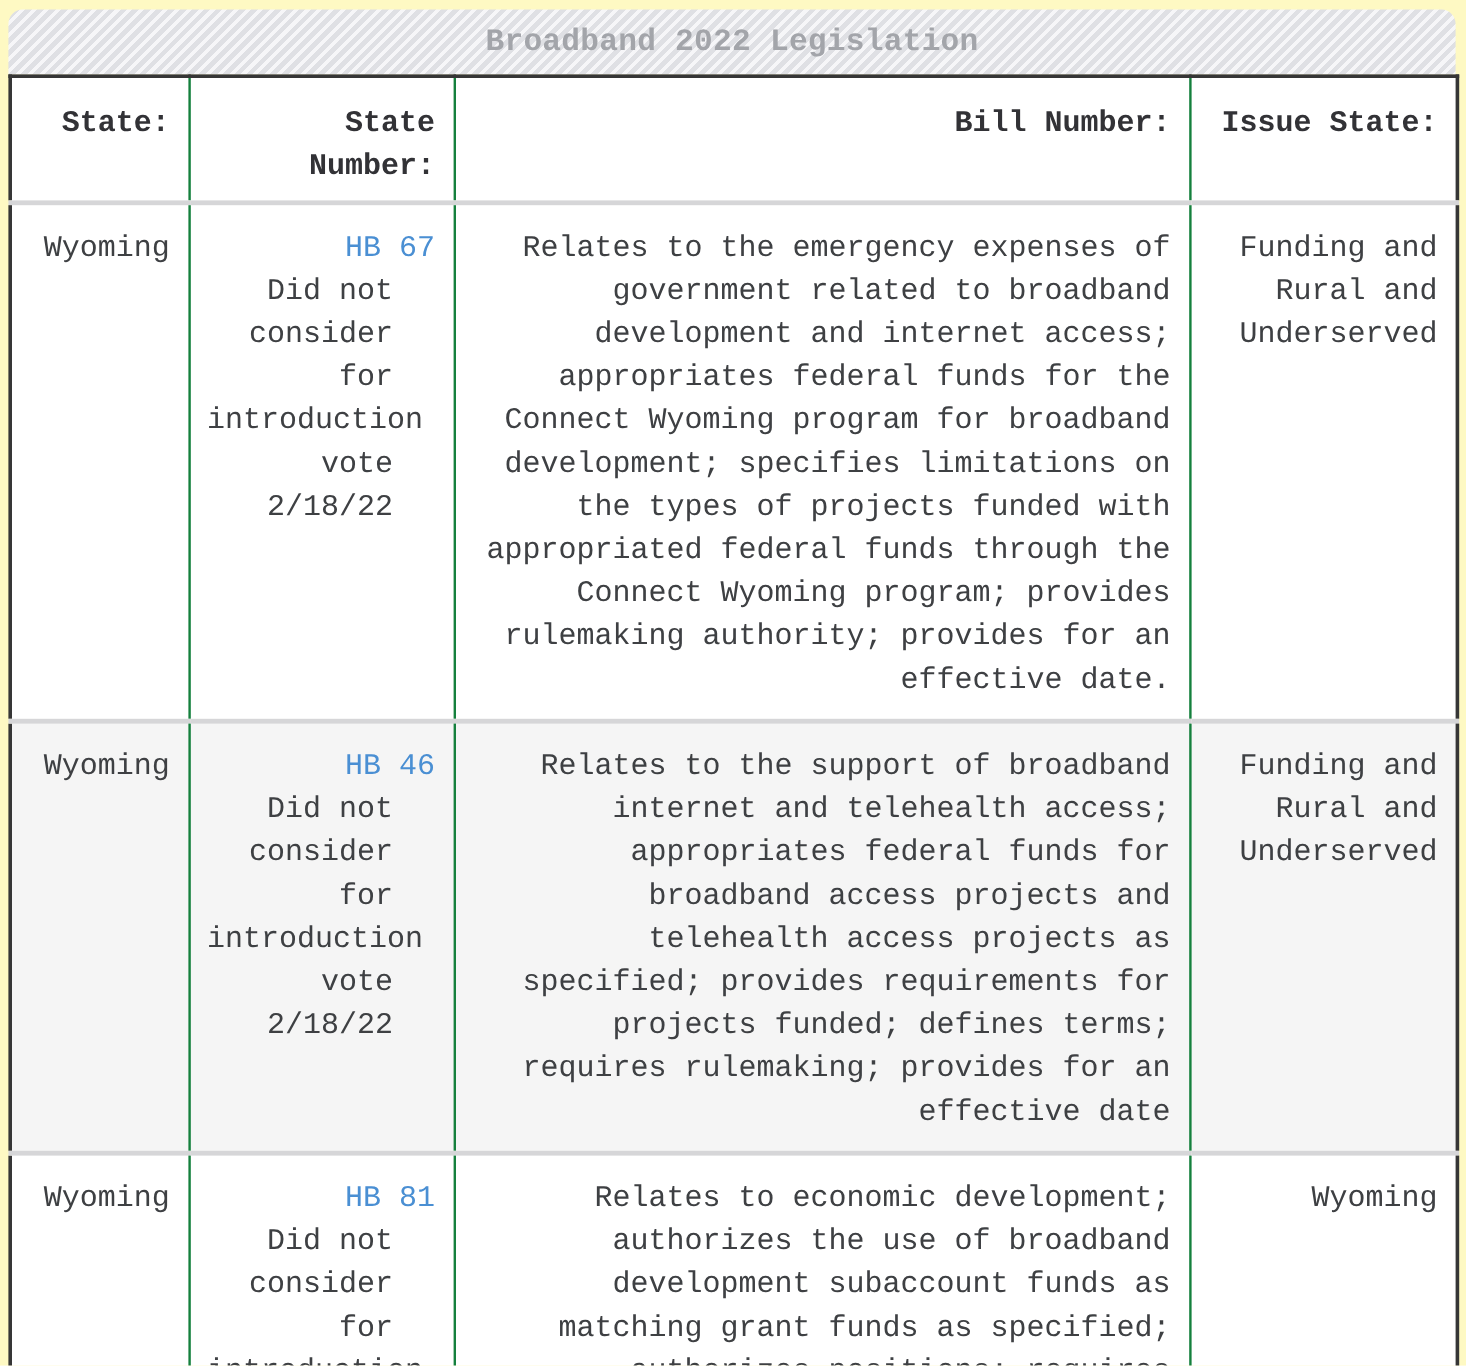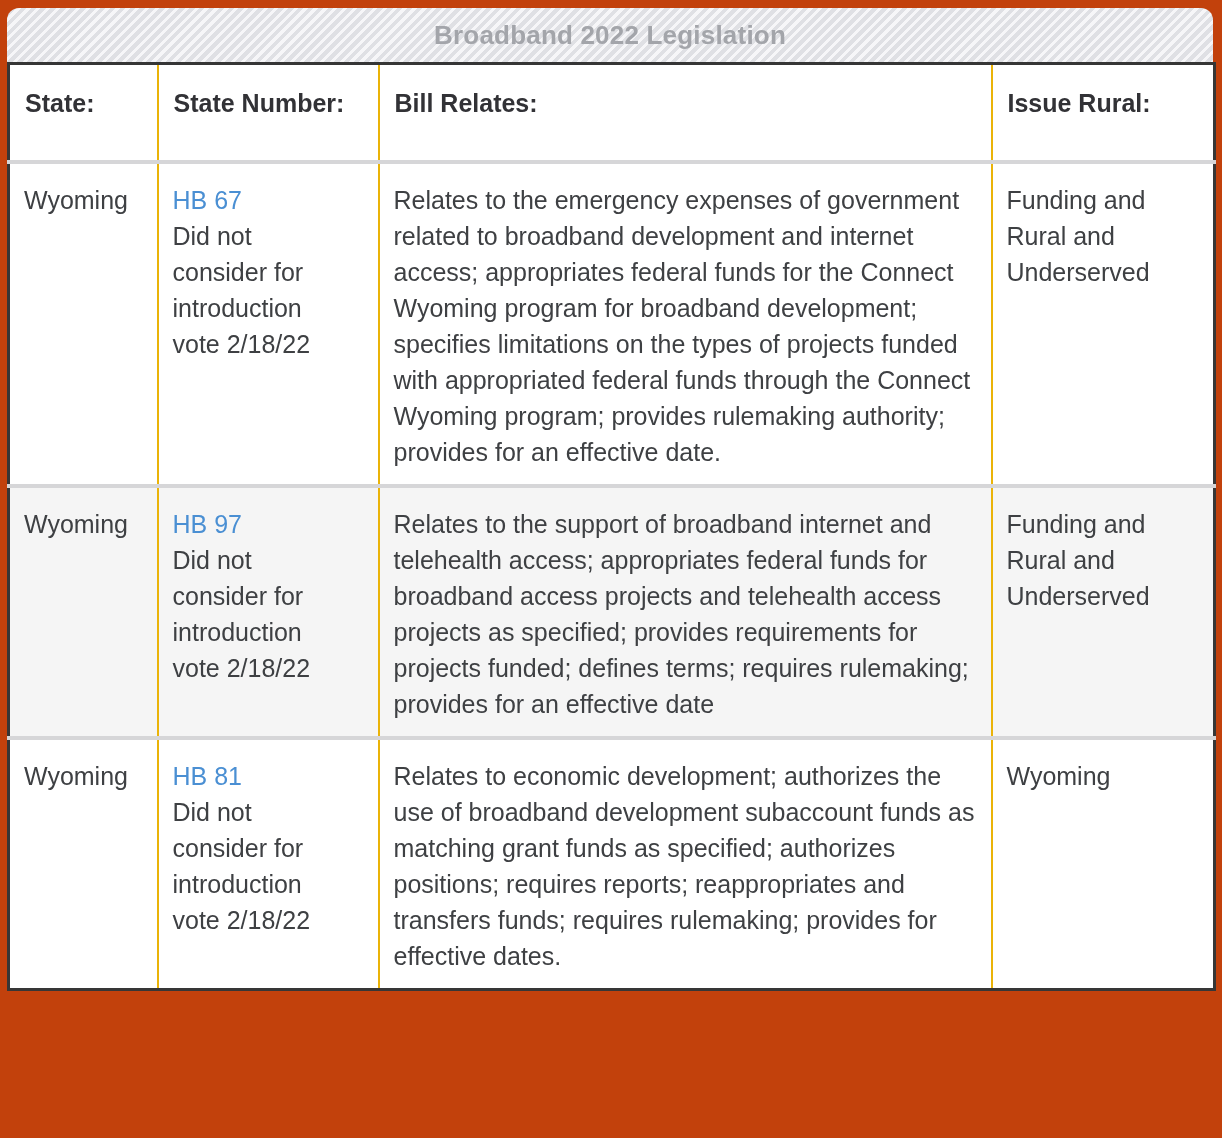--- a/index.html
+++ b/index.html
@@ -6,21 +6,22 @@
     margin: 0;
     padding: 0;
     background: #ffffff;
     font-family: "Liberation Sans", "DejaVu Sans", sans-serif;
   }
   .page {
     width: 1222px;
     height: 1138px;
     box-sizing: border-box;
     padding: 8px 9px 10px 7px;
-    background: #c2410c;
+    background: #fef9c3;
+    font-family: Liberation Mono, monospace;
   }
   
   .title-bar {
     width: 1206px;
     height: 54px;
     box-sizing: border-box;
     border-radius: 12px 12px 0 0;
     background: repeating-linear-gradient(
       135deg,
       #f6f6f8 0px, #f6f6f8 3px,
@@ -47,23 +48,23 @@
     color: #3e4043;
   }
   col.c-state   { width: 149px; }
   col.c-bill    { width: 221px; }
   col.c-summary { width: 613px; }
   col.c-issue   { width: 223px; }
 
   .leg-table th,
   .leg-table td {
     border-left: 2px solid #363636;
-    border-right: 2px solid #eab308;
+    border-right: 2px solid #15803d;
     vertical-align: top;
-    text-align: left;
+    text-align: right;
     box-sizing: border-box;
   }
   .leg-table th {
     height: 98px;
     padding: 20px 15px 10px 15px;
     font-size: 25px;
     font-weight: bold;
     color: #323236;
     background: #ffffff;
   }
@@ -101,40 +102,40 @@
     <colgroup>
       <col class="c-state">
       <col class="c-bill">
       <col class="c-summary">
       <col class="c-issue">
     </colgroup>
     <thead>
       <tr>
         <th>State:</th>
         <th>State Number:</th>
-        <th>Bill Relates:</th>
-        <th>Issue Rural:</th>
+        <th>Bill Number:</th>
+        <th>Issue State:</th>
       </tr>
     </thead>
     <tbody>
 
       <tr>
         <td class="cell-state">Wyoming</td>
         <td class="cell-bill">
           <a class="bill-link">HB 67</a>
           <div class="bill-status">Did not consider for introduction vote 2/18/22</div>
         </td>
         <td class="cell-summary">Relates to the emergency expenses of government related to broadband development and internet access; appropriates federal funds for the Connect Wyoming program for broadband development; specifies limitations on the types of projects funded with appropriated federal funds through the Connect Wyoming program; provides rulemaking authority; provides for an effective date.</td>
         <td class="cell-issue">Funding and Rural and Underserved</td>
       </tr>
 
       <tr class="alt">
         <td class="cell-state">Wyoming</td>
         <td class="cell-bill">
-          <a class="bill-link">HB 97</a>
+          <a class="bill-link">HB 46</a>
           <div class="bill-status">Did not consider for introduction vote 2/18/22</div>
         </td>
         <td class="cell-summary">Relates to the support of broadband internet and telehealth access; appropriates federal funds for broadband access projects and telehealth access projects as specified; provides requirements for projects funded; defines terms; requires rulemaking; provides for an effective date</td>
         <td class="cell-issue">Funding and Rural and Underserved</td>
       </tr>
 
       <tr>
         <td class="cell-state">Wyoming</td>
         <td class="cell-bill">
           <a class="bill-link">HB 81</a>

